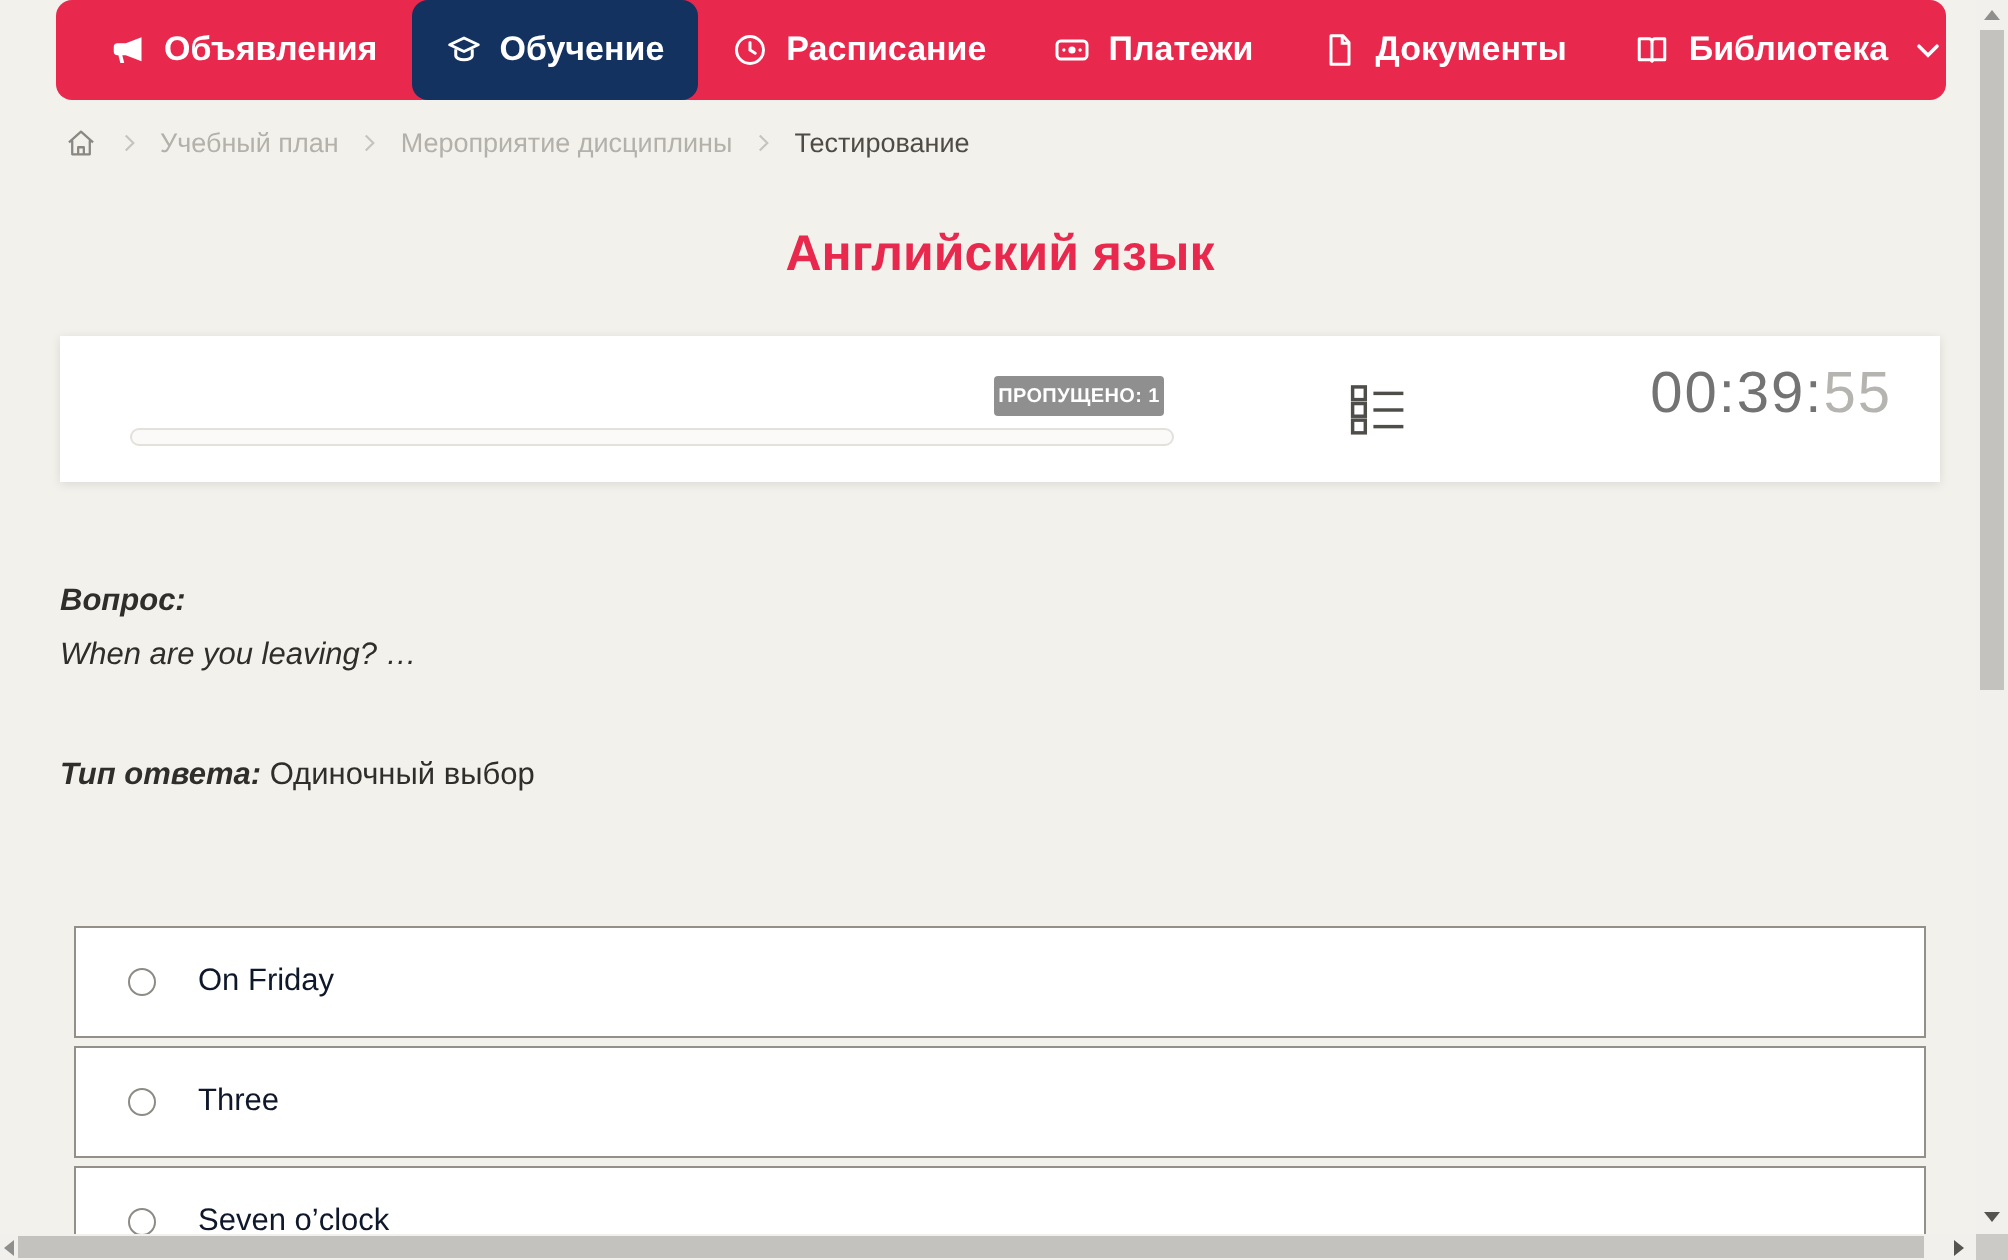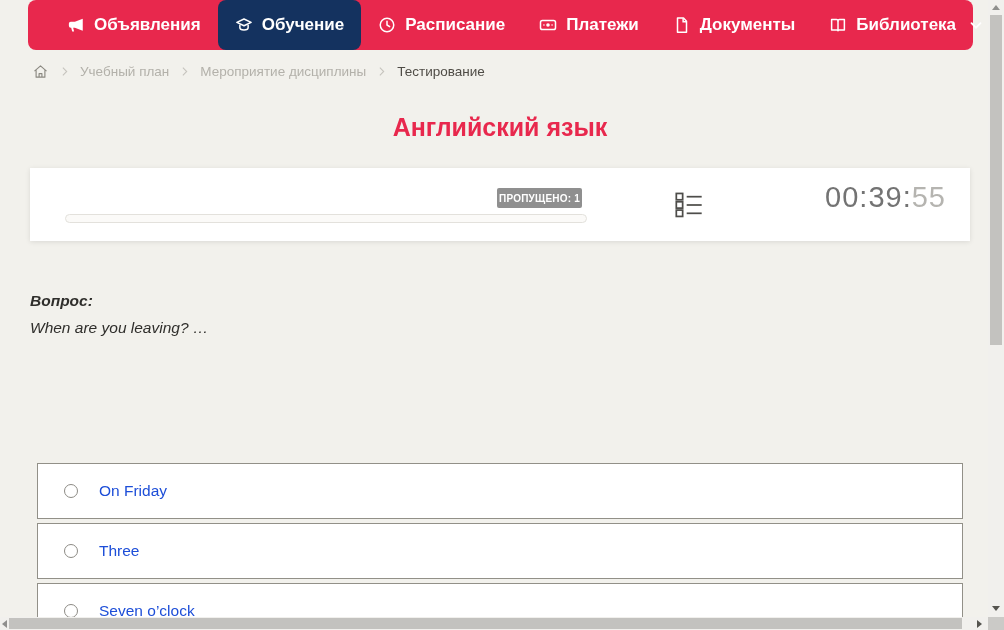--- a/index.html
+++ b/index.html
@@ -2,21 +2,21 @@
 <html style="--accent: #e8284d; --active-tab: #14325f; --badge-bg: #8f8f8f;"><head>
 <meta charset="utf-8">
 <style>
   * { margin:0; padding:0; box-sizing:border-box; }
   html,body { width:1004px; height:630px; }
   body { font-family:"Liberation Sans", sans-serif; }
   .viewport { position:relative; width:1004px; height:630px; background:#f2f1ec; overflow:hidden; }
 
   
   .nav { position:absolute; left:28px; top:0; width:945px; height:50px; background:var(--accent,#e8284d);
-         border-radius:8px; display:flex; align-items:center; justify-content:space-between; padding:0 22px; }
+         border-radius:8px; display:flex; align-items:center; justify-content:space-between; padding:0 10px; }
   .nav-item { display:flex; align-items:center; gap:9px; height:50px; padding:0 17px; color:#fff;
               font-size:17px; font-weight:700; cursor:pointer; border-radius:8px; white-space:nowrap; }
   .nav-item.active { background:var(--active-tab,#14325f); }
   .nav-item .icon { display:flex; align-items:center; }
   .nav-item svg { width:18px; height:18px; }
   .nav-caret { margin-left:2px; display:flex; align-items:center; }
 
   
   .breadcrumb { position:absolute; left:32px; top:63px; display:flex; align-items:center; gap:9px; font-size:13.5px; }
   .bc-home { display:flex; align-items:center; cursor:pointer; }
@@ -50,21 +50,21 @@
   .q-label { font-weight:700; font-style:italic; }
   .q-text { margin-top:9px;font-style:italic; }
   .q-type { margin-top:42px; }
   .q-type-label { font-weight:700; font-style:italic; }
 
   
   .option { position:absolute; left:37px; width:926px; height:56px; background:#fff; border:1px solid #929088;
             display:flex; align-items:center; cursor:pointer; }
   .option-1 { top:463px; } .option-2 { top:523px; } .option-3 { top:583px; }
   .radio { width:14px; height:14px; border:1px solid #8d8b85; border-radius:50%; margin-left:26px; background:#fff; }
-  .option-label { margin-left:21px; font-size:15.5px; color:#1d4ed8; }
+  .option-label { margin-left:21px; font-size:15.5px; color:#0f172a; }
 
   
   .vscroll { position:absolute; right:0; top:0; width:16px; height:630px; background:#f1f0ed; z-index:20; }
   .vscroll .arrow-up { position:absolute; top:5px; left:4px; width:0; height:0;
        border-left:4px solid transparent; border-right:4px solid transparent; border-bottom:5px solid #8f8f8d; }
   .vscroll .thumb { position:absolute; top:15px; left:2px; width:12px; height:330px; background:#c3c2bf; }
   .vscroll .arrow-down { position:absolute; top:606px; left:4px; width:0; height:0;
        border-left:4px solid transparent; border-right:4px solid transparent; border-top:5px solid #55544f; }
   .hscroll { position:absolute; left:0; bottom:0; width:988px; height:13px; background:#f1f0ed; z-index:20; }
   .hscroll .arrow-left { position:absolute; left:2px; top:3px; width:0; height:0;
@@ -188,20 +188,24 @@
         </svg>
     </div>
     <div class="timer">
       <span class="t-main">00:39:</span><span class="t-sec">55</span>
     </div>
   </div>
 
   <div class="q-body">
     <div class="q-label">Вопрос:</div>
     <div class="q-text">When are you leaving? …</div>
+    <div class="q-type">
+      <span class="q-type-label">Тип ответа:</span>
+      <span>Одиночный выбор</span>
+    </div>
   </div>
 
   <div class="option option-1">
     <span class="radio"></span>
     <span class="option-label">On Friday</span>
   </div>
   <div class="option option-2">
     <span class="radio"></span>
     <span class="option-label">Three</span>
   </div>

